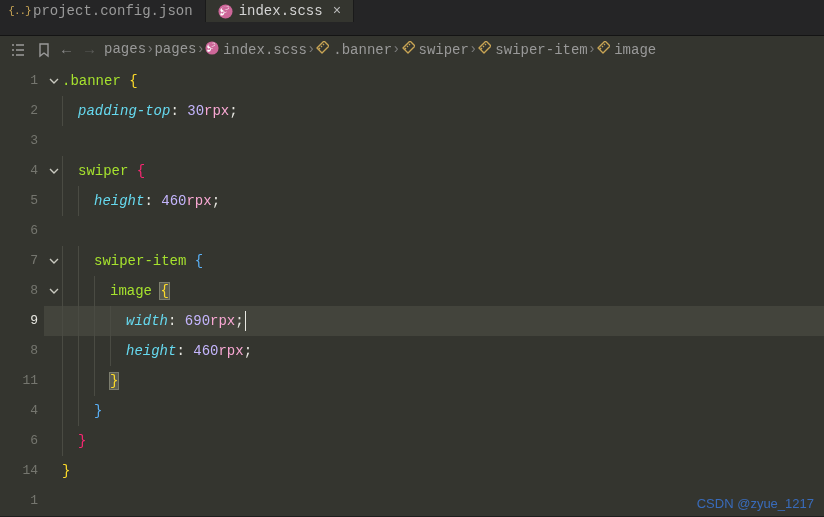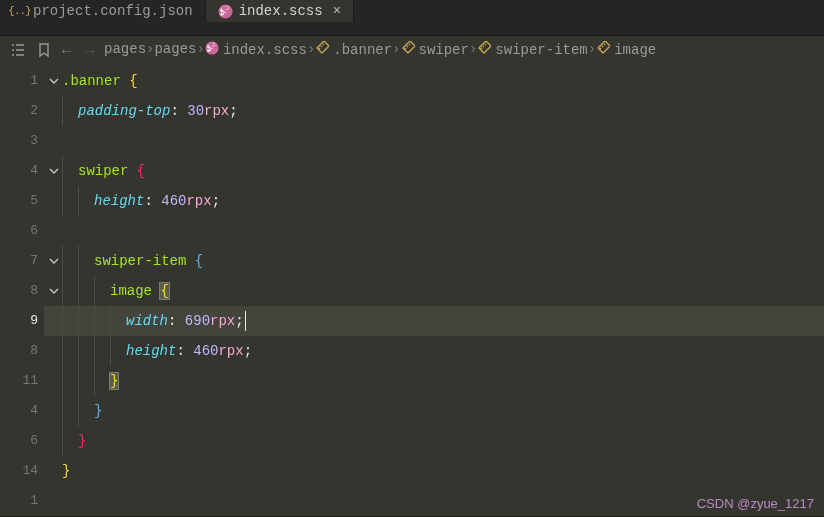--- a/index.html
+++ b/index.html
@@ -154,21 +154,21 @@
   background:#e8e8e2;
   vertical-align: middle;
   margin-left:1px;
 }
 
 
 .watermark {
   position: absolute;
   right: 10px;
   bottom: 6px;
-  color: #f0abfc;
+  color: #3b82f6;
   font-family: Arial, sans-serif;
   font-size: 13px;
   opacity: 0.7;
 }
 
 
 .icon-svg { width:16px; height:16px; }
 .list-icon, .bookmark-icon { color:#9a9a9a; display:flex; }
 </style>
 </head>

